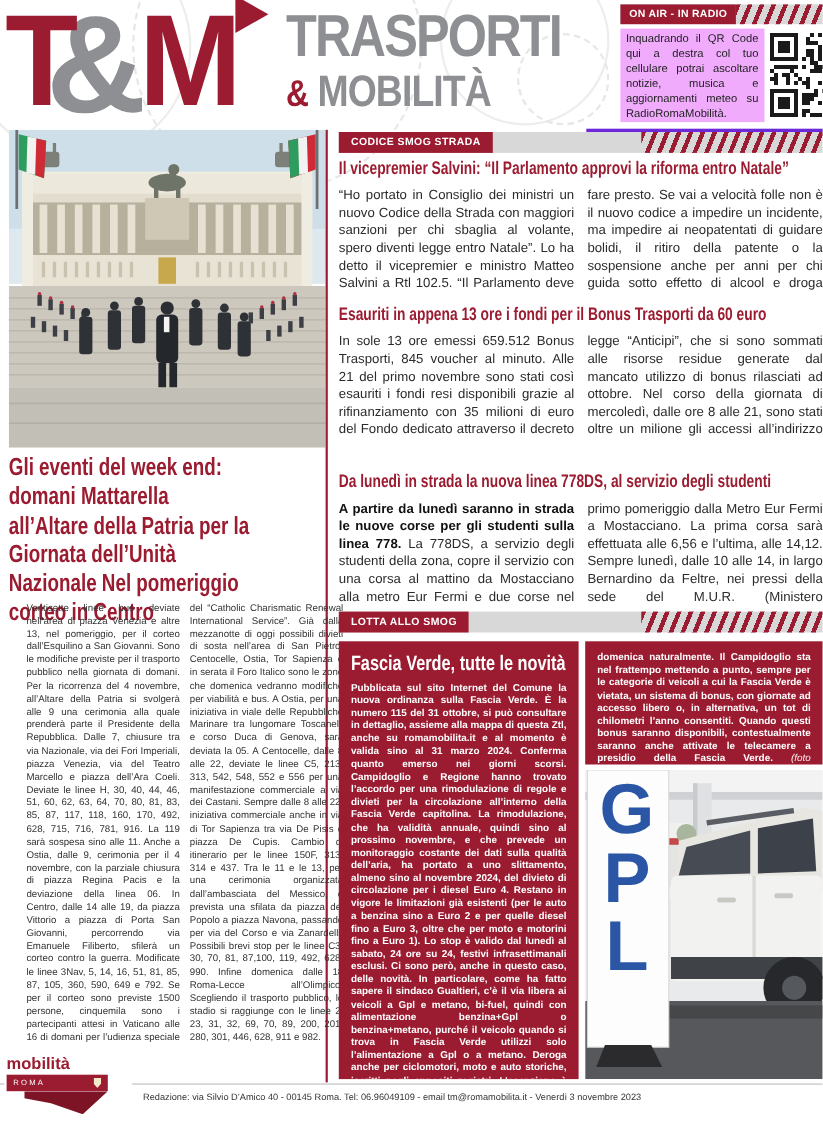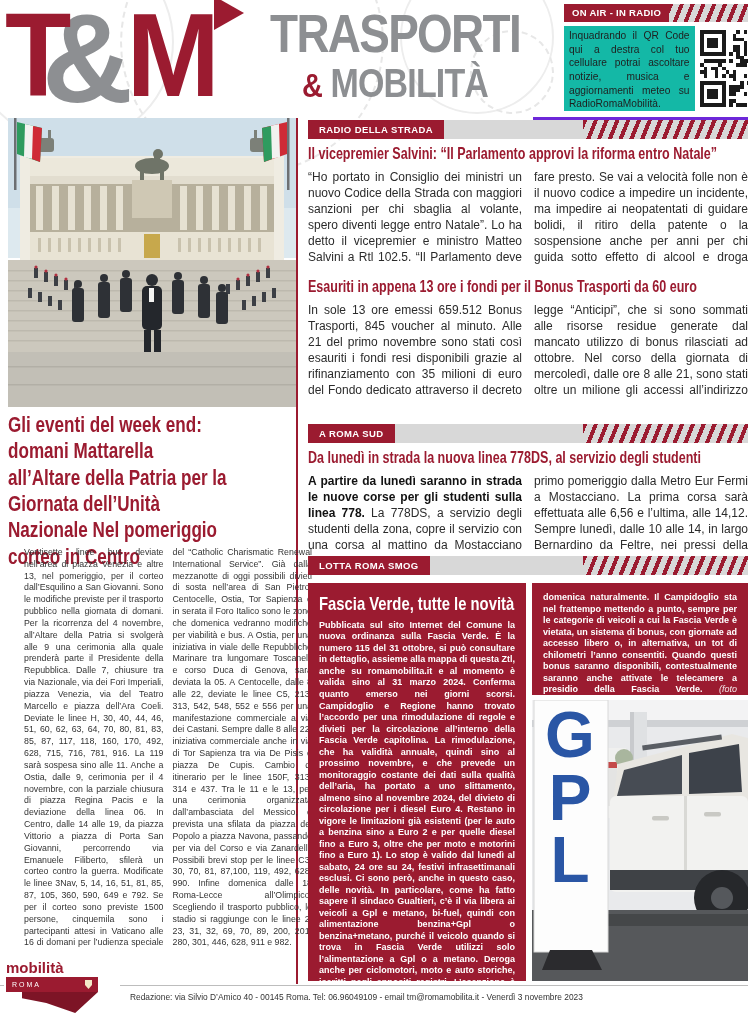--- a/index.html
+++ b/index.html
@@ -12,33 +12,33 @@
   .deco{position:absolute;border:2px solid #ededed;border-radius:50%;z-index:0;}
   .deco.dashed{border-style:dashed;border-color:#e7e7e7;}
   .logo-tm{position:absolute;left:2px;top:-4px;width:262px;height:120px;z-index:2;
            font-weight:bold;line-height:1;}
   .logo-tm span{position:absolute;top:0;}
   .lt-t{left:0;font-size:118px;color:#9b1b30;transform:scaleX(.92);z-index:3;}
   .lt-amp{left:40px;top:-4px;font-size:126px;color:#8d8f92;z-index:2;}
   .lt-m{left:122px;font-size:118px;color:#9b1b30;transform:scaleX(.95);z-index:3;}
   .lt-tri{position:absolute;left:212px;top:4px;width:0;height:0;z-index:4;
           border-left:30px solid #9b1b30;border-top:17px solid transparent;border-bottom:17px solid transparent;}
-  .mast-title{position:absolute;left:260px;top:8px;width:270px;z-index:2;text-align:center;}
+  .mast-title{position:absolute;left:260px;top:8px;width:270px;z-index:2;}
   .mt-top{font-size:54px;font-weight:bold;color:#8d8f92;letter-spacing:-2px;line-height:.95;}
   .mt-bot{font-size:40px;font-weight:bold;letter-spacing:-1px;line-height:1;margin-top:4px;color:#8d8f92;}
   .mt-bot .amp{color:#9b1b30;font-size:34px;}
 
   .radio-box{position:absolute;left:533px;top:4px;width:214px;height:113px;z-index:2;
              border-bottom:3px solid #6d28d9;padding-left:31px;}
   .radio-head{display:flex;height:18px;background:#d8d8d8;}
   .radio-label{background:#9b1b30;color:#fff;font-size:9.5px;font-weight:bold;
                line-height:18px;padding:0 8px;letter-spacing:.3px;white-space:nowrap;}
   .stripes{flex:1;background:repeating-linear-gradient(112deg,#9b1b30 0 4px,rgba(0,0,0,0) 4px 10px);}
   .radio-body{display:flex;margin-top:4px;height:85px;}
-  .radio-text{width:126px;background:#14b8a6;color:#1f1f1f;font-size:10.2px;line-height:1.34;
+  .radio-text{width:126px;background:#f0abfc;color:#1f1f1f;font-size:10.2px;line-height:1.34;
               text-align:justify;padding:3px 5px;}
   .qr{width:80px;height:81px;background:#fff;margin-left:3px;padding:2px;}
 
   
   .photo-altare{position:absolute;left:8px;top:118px;width:288px;height:289px;}
   .col-sep{position:absolute;left:296px;top:118px;width:2px;height:866px;background:#9b1b30;}
   .lead-headline{position:absolute;left:8px;top:412px;width:288px;
                  font-size:22.5px;font-weight:bold;color:#9b1b30;line-height:1.17;}
   .lead-body{position:absolute;left:24px;top:547px;width:288px;height:434px;overflow:hidden;
              columns:2;column-gap:9px;font-size:8.8px;line-height:1.345;text-align:justify;color:#333;}
@@ -474,44 +474,40 @@
     </svg>
   </div>
 
   <div class="col-sep"></div>
 
   <div class="lead-headline cond" style="--sx:.76">Gli eventi del week end: domani Mattarella all’Altare della Patria per la Giornata dell’Unità Nazionale Nel pomeriggio corteo in Centro</div>
   <div class="lead-body">Ventisette linee bus deviate nell’area di piazza Venezia e altre 13, nel pomeriggio, per il corteo dall’Esquilino a San Giovanni. Sono le modifiche previste per il trasporto pubblico nella giornata di domani. Per la ricorrenza del 4 novembre, all’Altare della Patria si svolgerà alle 9 una cerimonia alla quale prenderà parte il Presidente della Repubblica. Dalle 7, chiusure tra via Nazionale, via dei Fori Imperiali, piazza Venezia, via del Teatro Marcello e piazza dell’Ara Coeli. Deviate le linee H, 30, 40, 44, 46, 51, 60, 62, 63, 64, 70, 80, 81, 83, 85, 87, 117, 118, 160, 170, 492, 628, 715, 716, 781, 916. La 119 sarà sospesa sino alle 11. Anche a Ostia, dalle 9, cerimonia per il 4 novembre, con la parziale chiusura di piazza Regina Pacis e la deviazione della linea 06. In Centro, dalle 14 alle 19, da piazza Vittorio a piazza di Porta San Giovanni, percorrendo via Emanuele Filiberto, sfilerà un corteo contro la guerra. Modificate le linee 3Nav, 5, 14, 16, 51, 81, 85, 87, 105, 360, 590, 649 e 792. Se per il corteo sono previste 1500 persone, cinquemila sono i partecipanti attesi in Vaticano alle 16 di domani per l’udienza speciale del “Catholic Charismatic Renewal International Service”. Già dalla mezzanotte di oggi possibili divieti di sosta nell’area di San Pietro. Centocelle, Ostia, Tor Sapienza e in serata il Foro Italico sono le zone che domenica vedranno modifiche per viabilità e bus. A Ostia, per una iniziativa in viale delle Repubbliche Marinare tra lungomare Toscanelli e corso Duca di Genova, sarà deviata la 05. A Centocelle, dalle 8 alle 22, deviate le linee C5, 213, 313, 542, 548, 552 e 556 per una manifestazione commerciale a via dei Castani. Sempre dalle 8 alle 22, iniziativa commerciale anche in via di Tor Sapienza tra via De Pisis e piazza De Cupis. Cambio di itinerario per le linee 150F, 313, 314 e 437. Tra le 11 e le 13, per una cerimonia organizzata dall’ambasciata del Messico, è prevista una sfilata da piazza del Popolo a piazza Navona, passando per via del Corso e via Zanardelli. Possibili brevi stop per le linee C3, 30, 70, 81, 87,100, 119, 492, 628, 990. Infine domenica dalle 18 Roma-Lecce all’Olimpico. Scegliendo il trasporto pubblico, lo stadio si raggiunge con le linee 2, 23, 31, 32, 69, 70, 89, 200, 201, 280, 301, 446, 628, 911 e 982.</div>
 
   <div class="rc" style="top:120px;">
     <div class="sec-bar">
-      <span class="sec-label">RADIO DELLA STRADA</span>
+      <span class="sec-label">CODICE SMOG STRADA</span>
       <span class="sec-stripes"></span>
     </div>
     <div class="sec-headline cond" style="--sx:.76;margin-top:5px;">Il vicepremier Salvini: “Il Parlamento approvi la riforma entro Natale”</div>
     <div class="sec-body" style="margin-top:7px;height:96px;">“Ho portato in Consiglio dei ministri un nuovo Codice della Strada con maggiori sanzioni per chi sbaglia al volante, spero diventi legge entro Natale”. Lo ha detto il vicepremier e ministro Matteo Salvini a Rtl 102.5. “Il Parlamento deve fare presto. Se vai a velocità folle non è il nuovo codice a impedire un incidente, ma impedire ai neopatentati di guidare bolidi, il ritiro della patente o la sospensione anche per anni per chi guida sotto effetto di alcool e droga sicuramente servirà ad abbassare il numero degli incidenti”.</div>
   </div>
 
   <div class="rc" style="top:272px;">
     <div class="sec-headline cond" style="--sx:.76;margin-top:5px;">Esauriti in appena 13 ore i fondi per il Bonus Trasporti da 60 euro</div>
     <div class="sec-body" style="margin-top:7px;height:96px;">In sole 13 ore emessi 659.512 Bonus Trasporti, 845 voucher al minuto. Alle 21 del primo novembre sono stati così esauriti i fondi resi disponibili grazie al rifinanziamento con 35 milioni di euro del Fondo dedicato attraverso il decreto legge “Anticipi”, che si sono sommati alle risorse residue generate dal mancato utilizzo di bonus rilasciati ad ottobre. Nel corso della giornata di mercoledì, dalle ore 8 alle 21, sono stati oltre un milione gli accessi all’indirizzo bonustrasporti.lavoro.gov.it, con un picco di oltre 1.250 utenti “in sala d’aspetto” al momento della riapertura, ovvero dalle 8 del mattino alle 9.30.</div>
   </div>
 
   <div class="rc" style="top:424px;">
-    <div class="sec-bar">
-      <span class="sec-label">A ROMA SUD</span>
-      <span class="sec-stripes"></span>
-    </div>
     <div class="sec-headline cond" style="--sx:.76;margin-top:5px;">Da lunedì in strada la nuova linea 778DS, al servizio degli studenti</div>
     <div class="sec-body" style="margin-top:7px;height:100px;"><b>A partire da lunedì saranno in strada le nuove corse per gli studenti sulla linea 778.</b><span> La 778DS, a servizio degli studenti della zona, copre il servizio con una corsa al mattino da Mostacciano alla metro Eur Fermi e due corse nel primo pomeriggio dalla Metro Eur Fermi a Mostacciano. La prima corsa sarà effettuata alle 6,56 e l’ultima, alle 14,12. Sempre lunedì, dalle 10 alle 14, in largo Bernardino da Feltre, nei pressi della sede del M.U.R. (Ministero dell’università e della ricerca), manifestazione “per la stabilizzazione dei precari del CNR–Consiglio Nazionale delle Ricerche”, indetta da Flc Cgil – Cisl Scuola e Uil Scuola RUA.</span></div>
   </div>
 
   <div class="rc" style="top:556px;">
     <div class="sec-bar">
-      <span class="sec-label">LOTTA ROMA SMOG</span>
+      <span class="sec-label">LOTTA ALLO SMOG</span>
       <span class="sec-stripes"></span>
     </div>
   </div>
 
   <div class="red-box" style="left:308px;top:583px;width:218px;height:398px;">
     <div class="rb-title cond" style="--sx:.78">Fascia Verde, tutte le novità</div>
     <span>Pubblicata sul sito Internet del Comune la nuova ordinanza sulla Fascia Verde. È la numero 115 del 31 ottobre, si può consultare in dettaglio, assieme alla mappa di questa Ztl, anche su romamobilita.it e al momento è valida sino al 31 marzo 2024. Conferma quanto emerso nei giorni scorsi. Campidoglio e Regione hanno trovato l’accordo per una rimodulazione di regole e divieti per la circolazione all’interno della Fascia Verde capitolina. La rimodulazione, che ha validità annuale, quindi sino al prossimo novembre, e che prevede un monitoraggio costante dei dati sulla qualità dell’aria, ha portato a uno slittamento, almeno sino al novembre 2024, del divieto di circolazione per i diesel Euro 4. Restano in vigore le limitazioni già esistenti (per le auto a benzina sino a Euro 2 e per quelle diesel fino a Euro 3, oltre che per moto e motorini fino a Euro 1). Lo stop è valido dal lunedì al sabato, 24 ore su 24, festivi infrasettimanali esclusi. Ci sono però, anche in questo caso, delle novità. In particolare, come ha fatto sapere il sindaco Gualtieri, c’è il via libera ai veicoli a Gpl e metano, bi-fuel, quindi con alimentazione benzina+Gpl o benzina+metano, purché il veicolo quando si trova in Fascia Verde utilizzi solo l’alimentazione a Gpl o a metano. Deroga anche per ciclomotori, moto e auto storiche, iscritti negli appositi registri. L’esenzione è valida dalle 20 del venerdì alle 24 del sabato, oltre alla</span>
   </div>
 
   <div class="red-box" style="left:532px;top:583px;width:216px;height:112px;">

